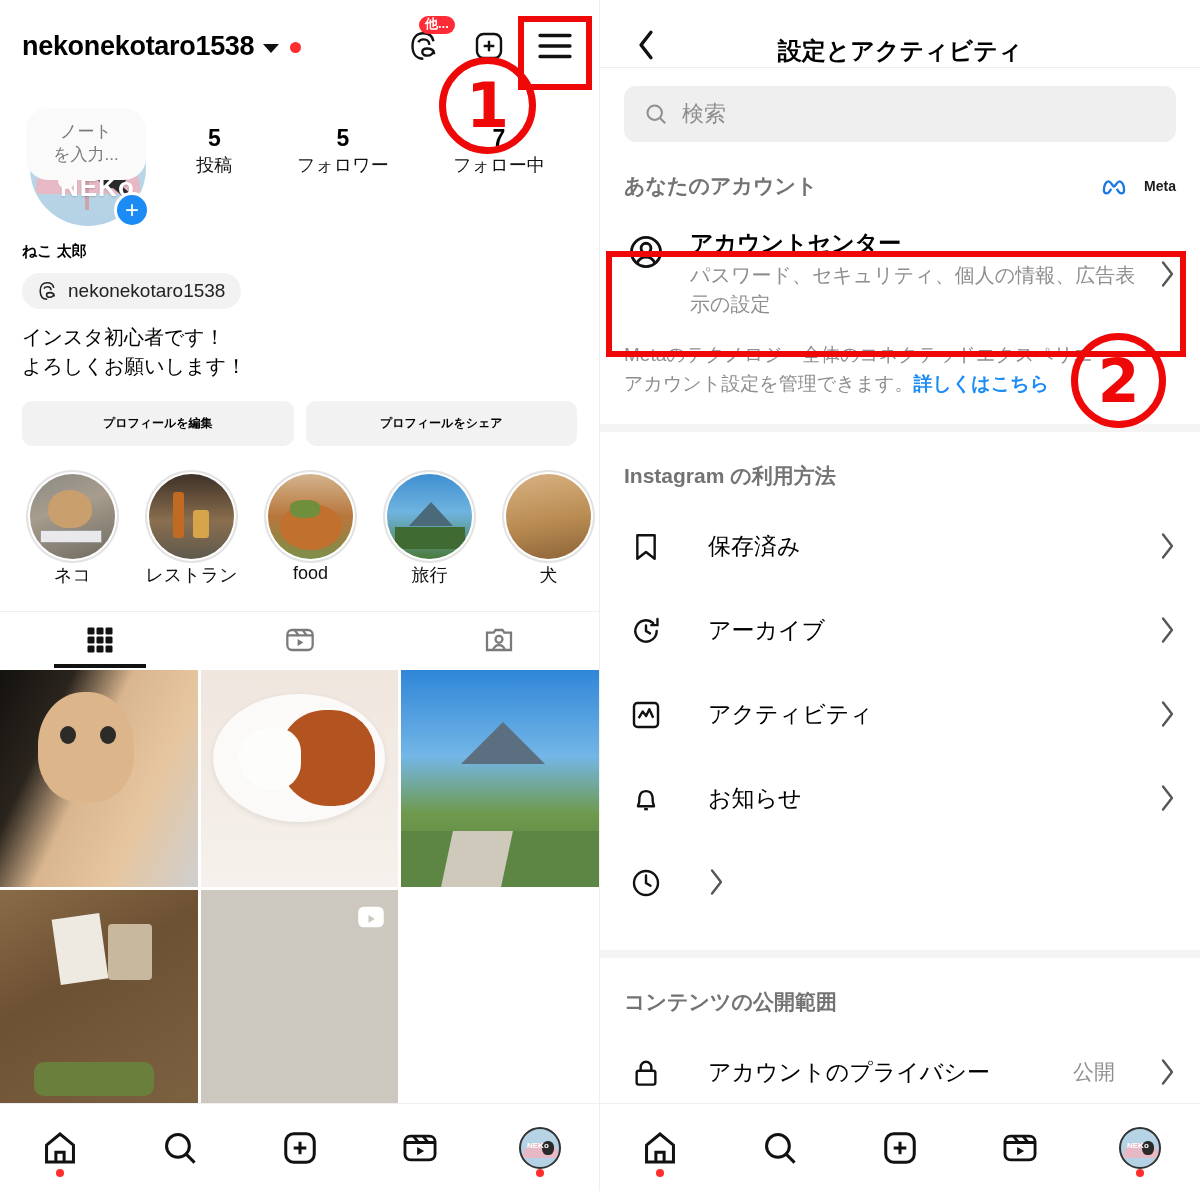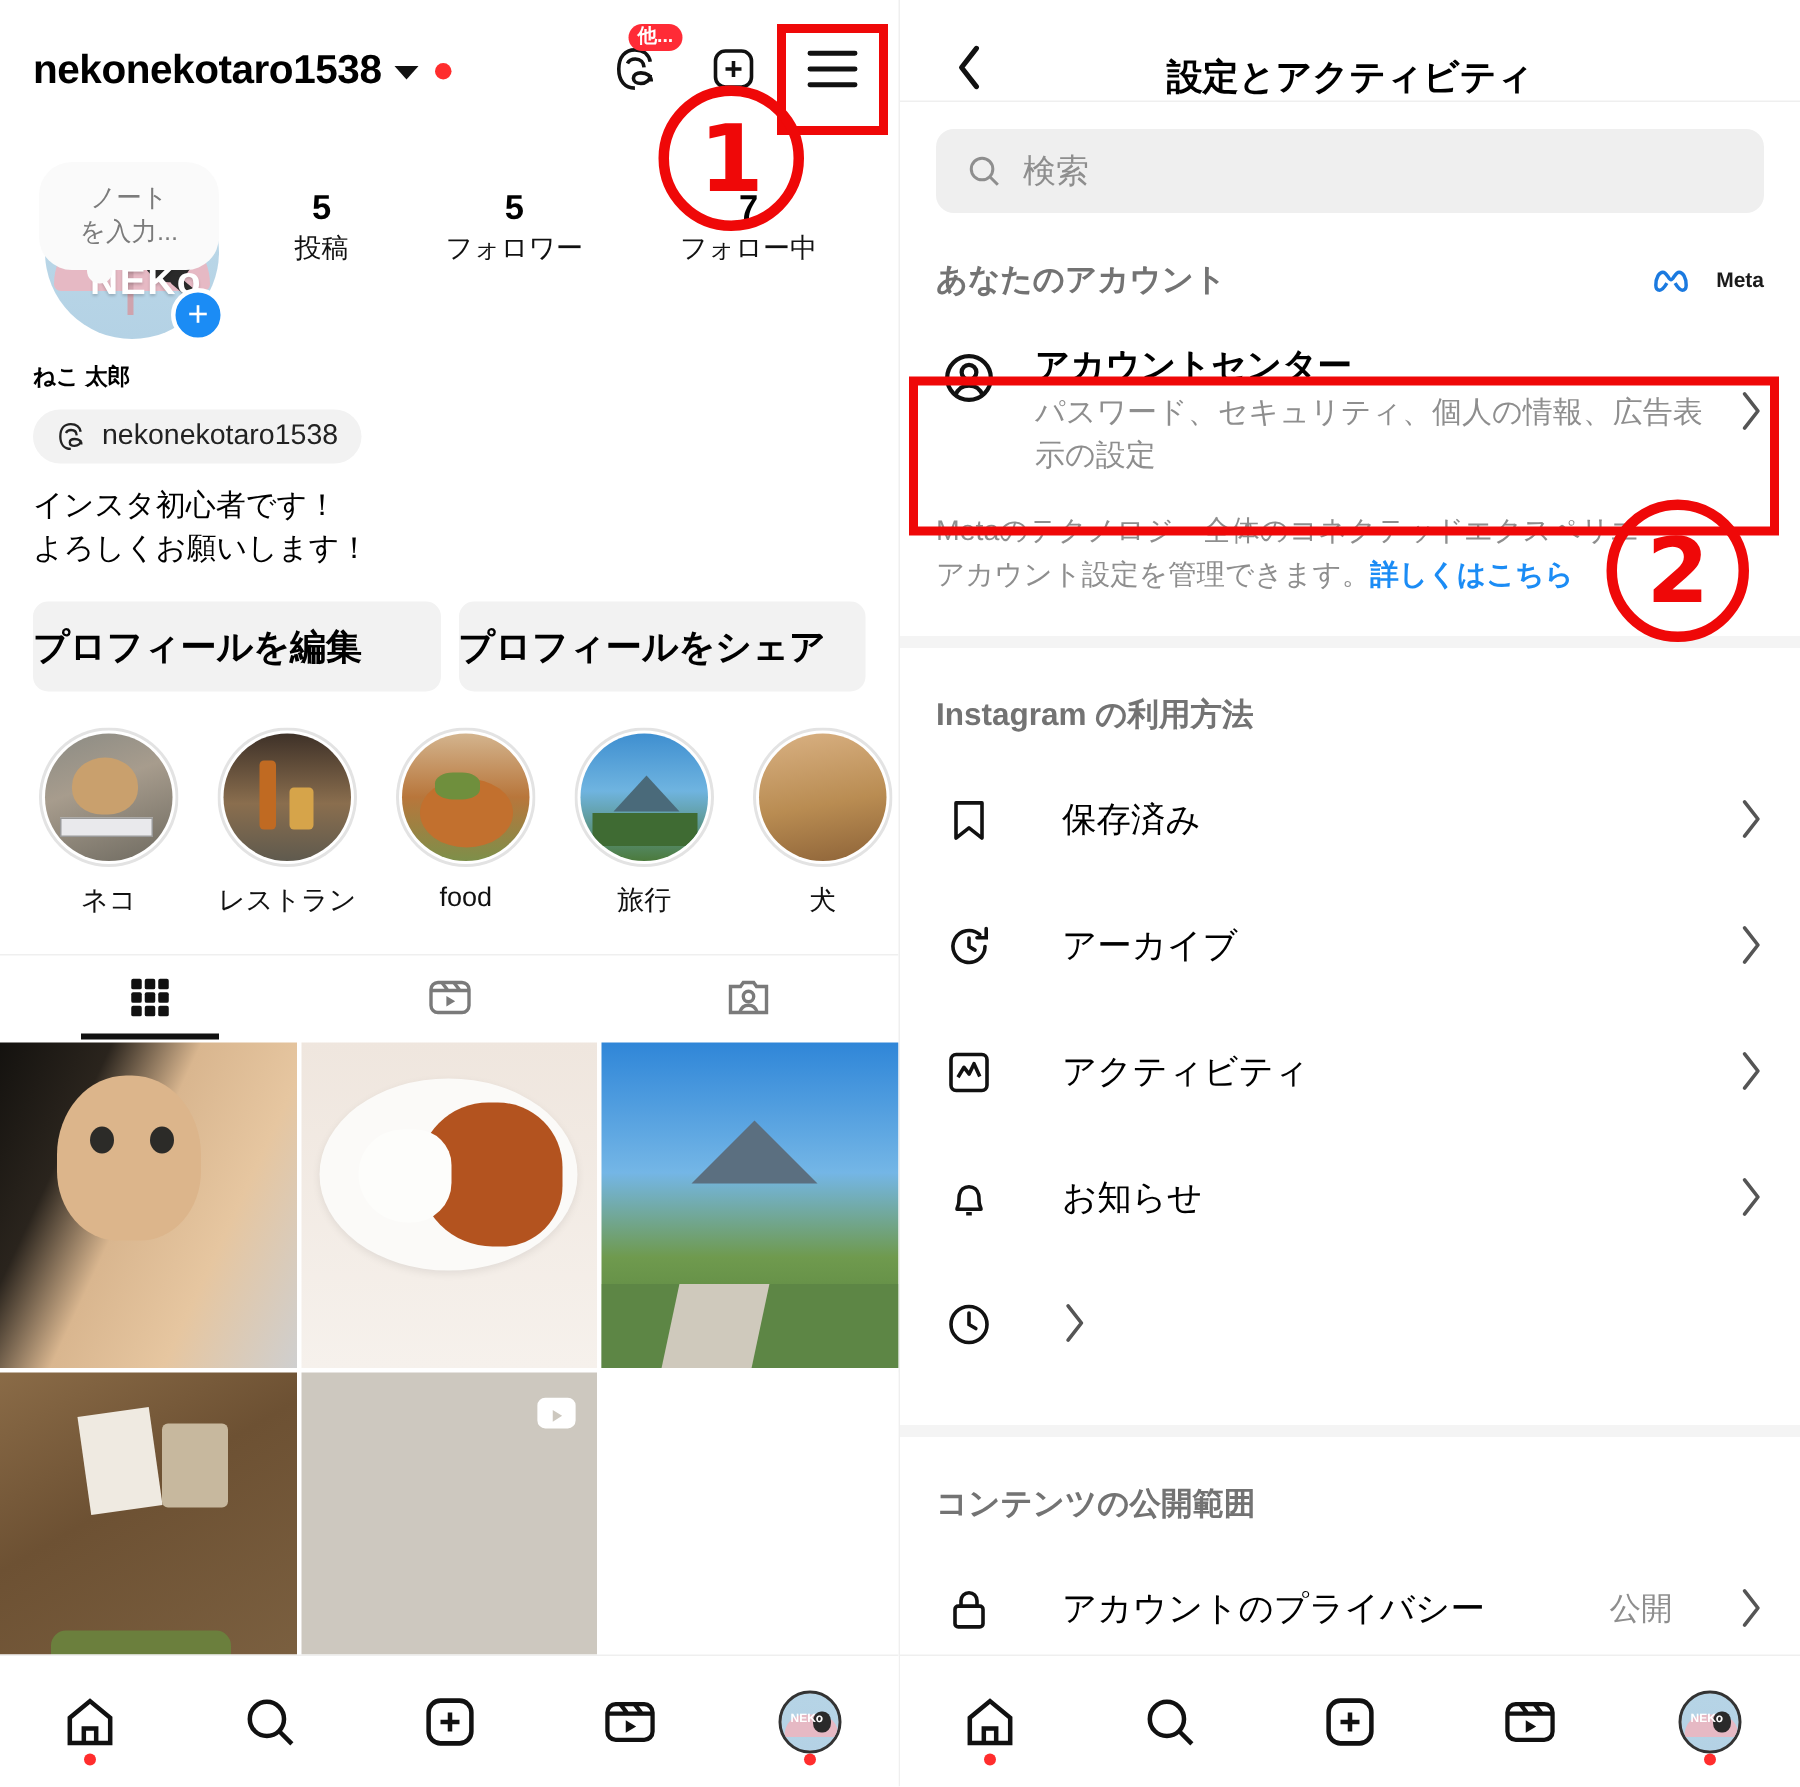--- a/index.html
+++ b/index.html
@@ -71,29 +71,29 @@
 
   .fullname { font-size:15px; font-weight:700; padding: 16px 22px 0 22px; }
   .threads-chip {
     margin: 12px 22px 0 22px; display:inline-flex; align-items:center; gap:10px;
     background:#f2f2f2; border-radius:20px; padding: 7px 16px 7px 14px; font-size:19px; color:#222;
   }
   .bio { padding: 14px 22px 0 22px; font-size:20px; line-height:1.45; }
 
   .action-row { display:flex; gap:12px; padding: 20px 22px 0 22px; }
   .action-btn {
-    flex:1; background:#f2f2f2; border-radius:10px; 
-    padding: 14px 0; font-size:24px; font-weight:700;
+    flex:1; background:#f2f2f2; border-radius:10px; text-align:center;
+    padding: 14px 0; font-size:12px; font-weight:700;
   }
 
   .highlights { display:flex; gap:26px; padding: 24px 0 0 26px; }
   .hl { width:93px; text-align:center; flex:0 0 auto;}
   .hl-ring { width:93px;height:93px;border-radius:50%; padding:4px; background:#fff; box-shadow: 0 0 0 2px #e3e3e3 inset; }
   .hl-img { width:85px;height:85px;border-radius:50%; overflow:hidden; position:relative;}
-  .hl-label { font-size:18px; margin-top:10px; color:#111; }
+  .hl-label { font-size:18px; color:#111; }
 
   .tabs { display:flex; margin-top:24px; border-top:1px solid #efefef;}
   .tab { flex:1; display:flex; align-items:center; justify-content:center; height:56px; position:relative;}
   .tab.active:after{ content:""; position:absolute; bottom:0; left:50%; transform:translateX(-50%); width:92px; height:4px; background:#111;}
 
   .grid { display:grid; grid-template-columns: repeat(3, 1fr); gap:3px; margin-top:2px;}
   .cell { width:100%; aspect-ratio: 1/1.1; position:relative; overflow:hidden; background:#f2f2f2;}
   .cell .reel-mark{ position:absolute; right:12px; top:12px; color:#fff;}
 
   .bottom-nav {

